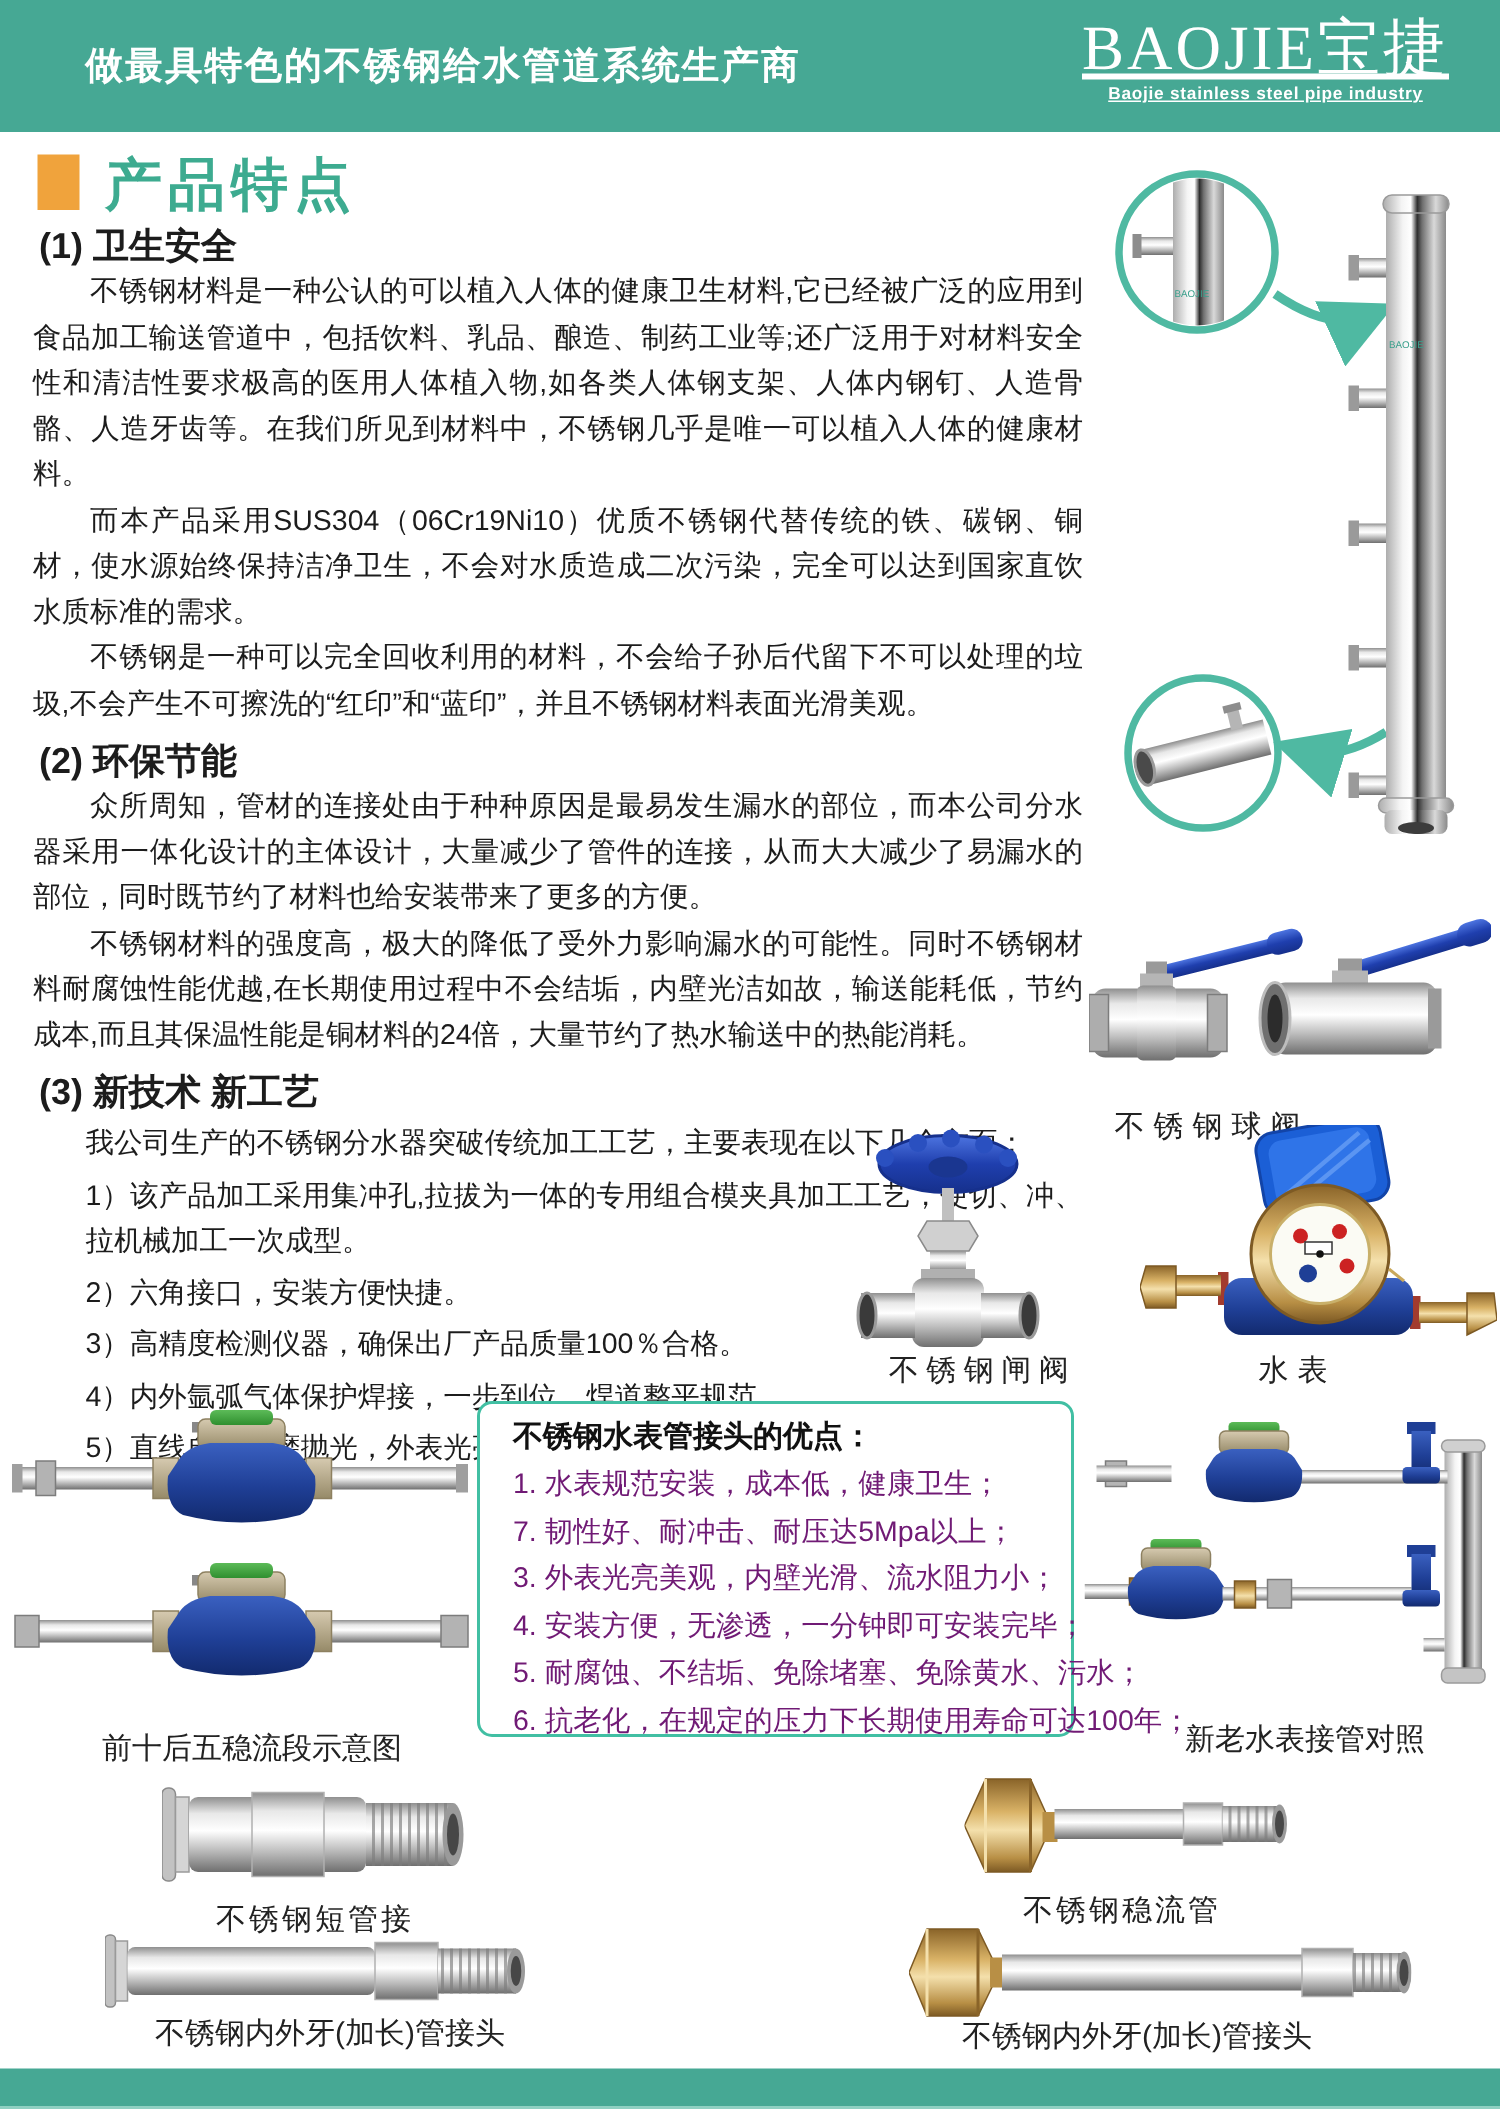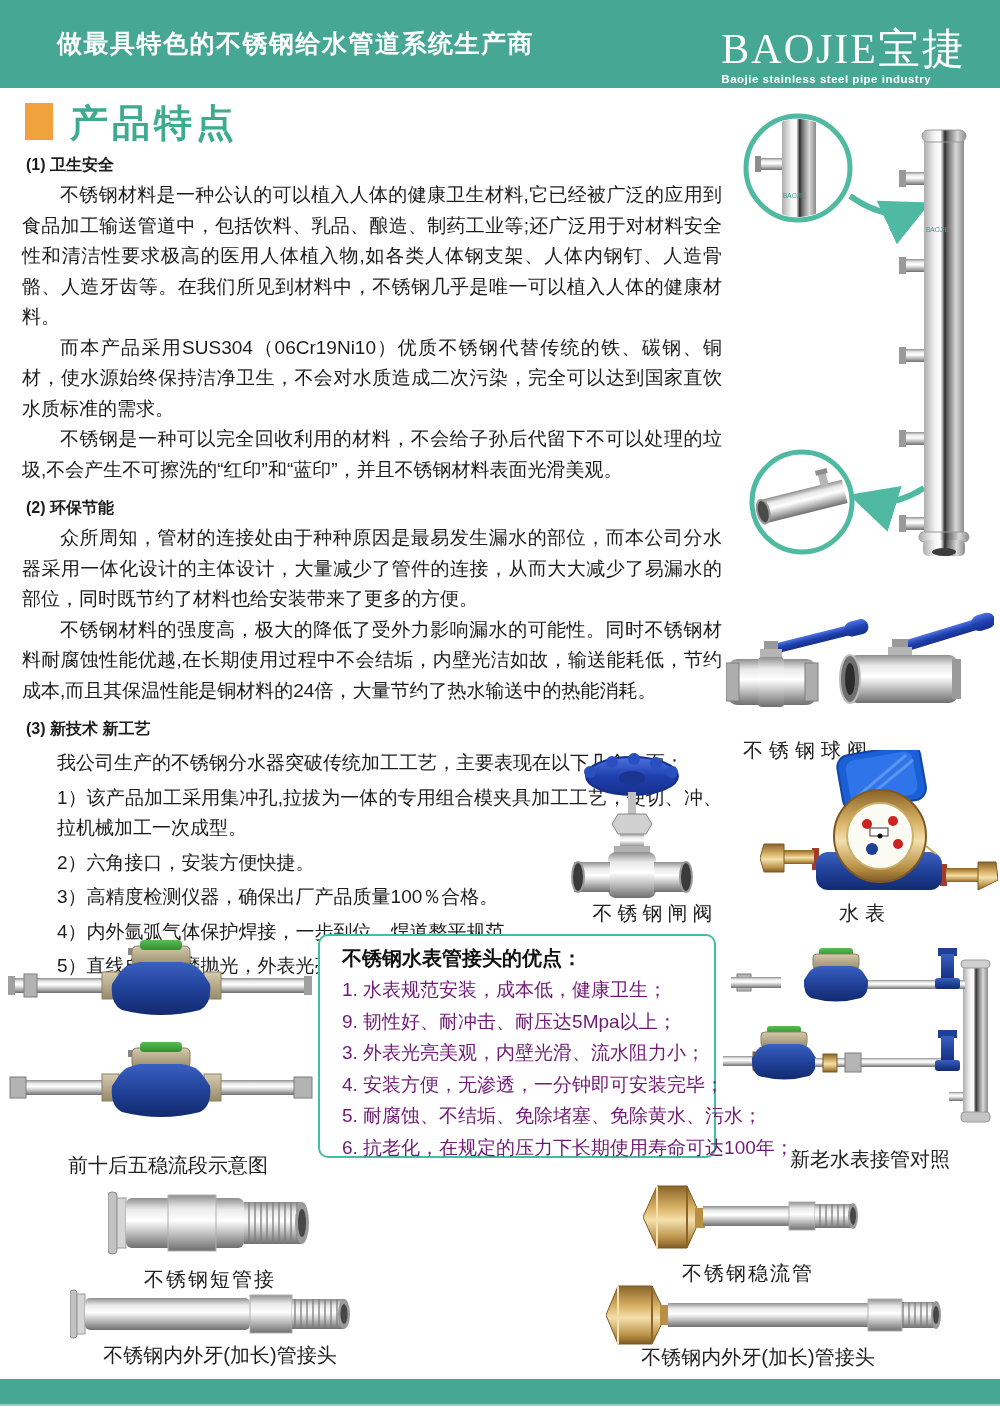--- a/index.html
+++ b/index.html
@@ -2,31 +2,31 @@
 <html><head>
 <meta charset="utf-8">
 <style>
   html,body{margin:0;padding:0;}
   body{font-family:"Liberation Sans","DejaVu Sans",sans-serif;background:#fff;}
   #page{position:relative;width:1000px;height:1411px;background:#fff;overflow:hidden;}
 
   
   .header{position:absolute;left:0;top:0;width:1000px;height:88px;background:#46A894;}
   .slogan{position:absolute;left:57px;top:27px;color:#fff;font-size:25px;font-weight:bold;letter-spacing:1.5px;}
-  .logo{position:absolute;right:34px;top:26px;text-align:left;color:#fff;}
+  .logo{position:absolute;right:34px;top:10px;text-align:center;color:#fff;text-decoration:underline;}
   .logo-main{font-family:"Liberation Serif","DejaVu Serif",serif;font-size:42px;line-height:46px;letter-spacing:2px;}
   .logo-sub{font-size:11.5px;letter-spacing:.5px;margin-top:1px;font-weight:bold;}
 
   
   .title-square{position:absolute;left:25px;top:103px;width:28px;height:37px;background:#F0A33C;}
   .page-title{position:absolute;left:70px;top:98px;font-size:38px;font-weight:bold;color:#3DAB90;letter-spacing:4px;}
 
   
   .text-col{position:absolute;left:22px;top:150px;width:700px;font-size:19px;line-height:30.5px;color:#1c1c1c;text-align:justify;}
-  .text-col h3{font-size:16px;line-height:30px;margin:0 0 0 4px;font-weight:bold;}
+  .text-col h3{font-size:24px;line-height:30px;margin:0 0 0 4px;font-weight:bold;}
   .text-col h3.gap{margin-top:8px;}
   .text-col p{margin:0;text-indent:2em;}
   .num-list{padding-left:35px;}
   .num-list p{text-indent:0;margin:4px 0;}
 
   
   .fig{position:absolute;}
   .caption{position:absolute;font-size:20px;font-weight:normal;color:#222;text-align:center;}
   .sp6{letter-spacing:6px;}
   .sp5{letter-spacing:5px;}
@@ -283,21 +283,21 @@
     <rect x="120" y="10" width="5" height="7" fill="#888"></rect>
     <rect x="124" y="8" width="58" height="20" rx="5" fill="url(#tanR)" stroke="#8d8060"></rect>
     <rect x="132" y="2" width="42" height="10" rx="4" fill="url(#greenC)"></rect>
     <path d="M112,34 Q118,26 132,24 H174 Q188,26 194,34 L202,46 Q204,66 192,72 Q153,82 114,72 Q102,66 104,46 Z" fill="url(#blueB)"></path>
   </svg>
   <div class="caption" style="left:68px;top:1152px;width:200px">前十后五稳流段示意图</div>
 
   <div class="benefits">
     <div class="b-title">不锈钢水表管接头的优点：</div>
     <div class="b-item">1. 水表规范安装，成本低，健康卫生；</div>
-    <div class="b-item">9. 韧性好、耐冲击、耐压达5Mpa以上；</div>
+    <div class="b-item">7. 韧性好、耐冲击、耐压达5Mpa以上；</div>
     <div class="b-item">3. 外表光亮美观，内壁光滑、流水阻力小；</div>
     <div class="b-item">4. 安装方便，无渗透，一分钟即可安装完毕；</div>
     <div class="b-item">5. 耐腐蚀、不结垢、免除堵塞、免除黄水、污水；</div>
     <div class="b-item">6. 抗老化，在规定的压力下长期使用寿命可达100年；</div>
   </div>
 
   <svg class="fig" style="left:723px;top:940px" width="277" height="207" viewBox="0 0 277 207">
 
     <rect x="240" y="24" width="25" height="152" fill="url(#gv)"></rect>
     <rect x="238" y="20" width="29" height="8" rx="4" fill="#d0d0d0" stroke="#9a9a9a"></rect>

